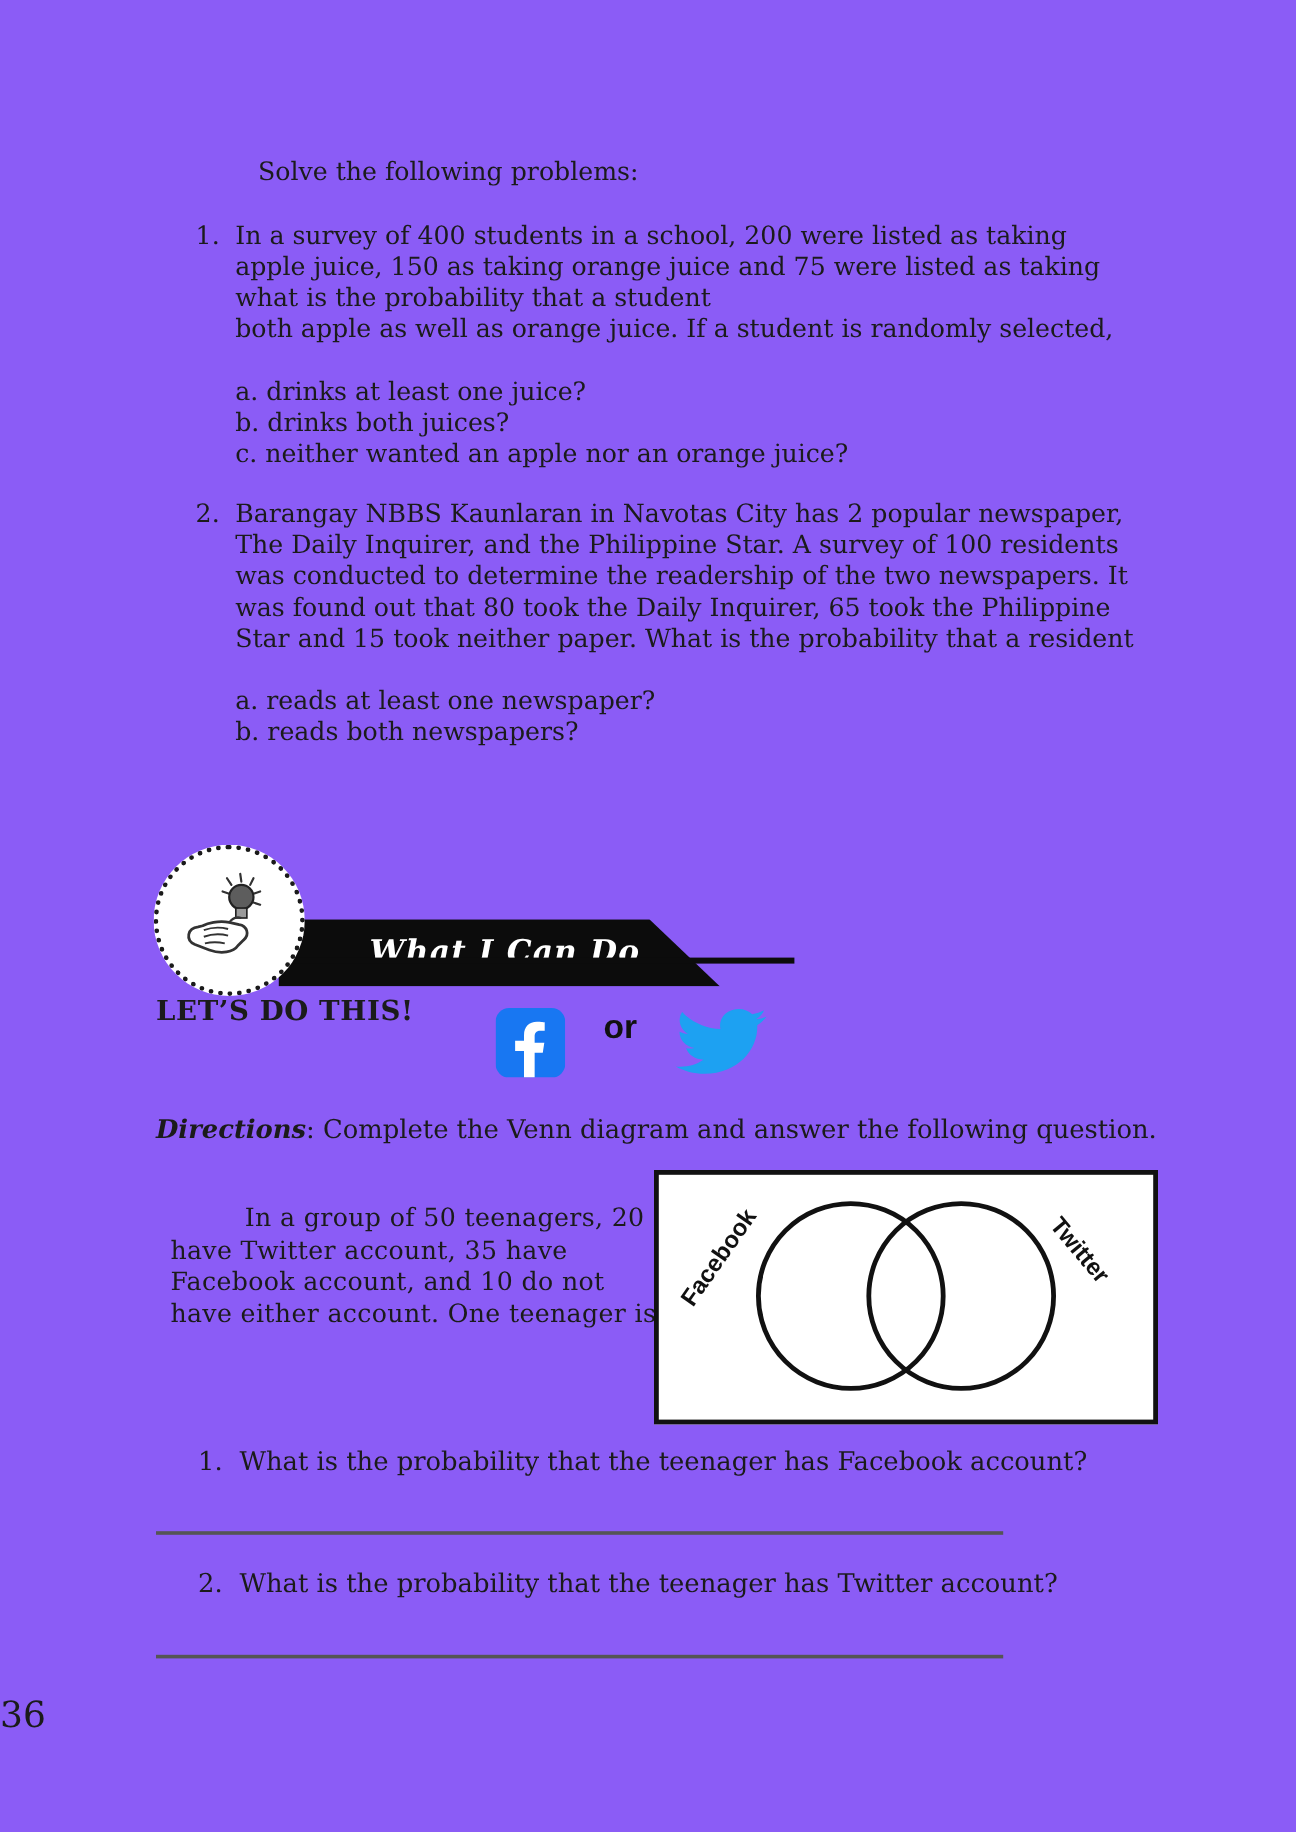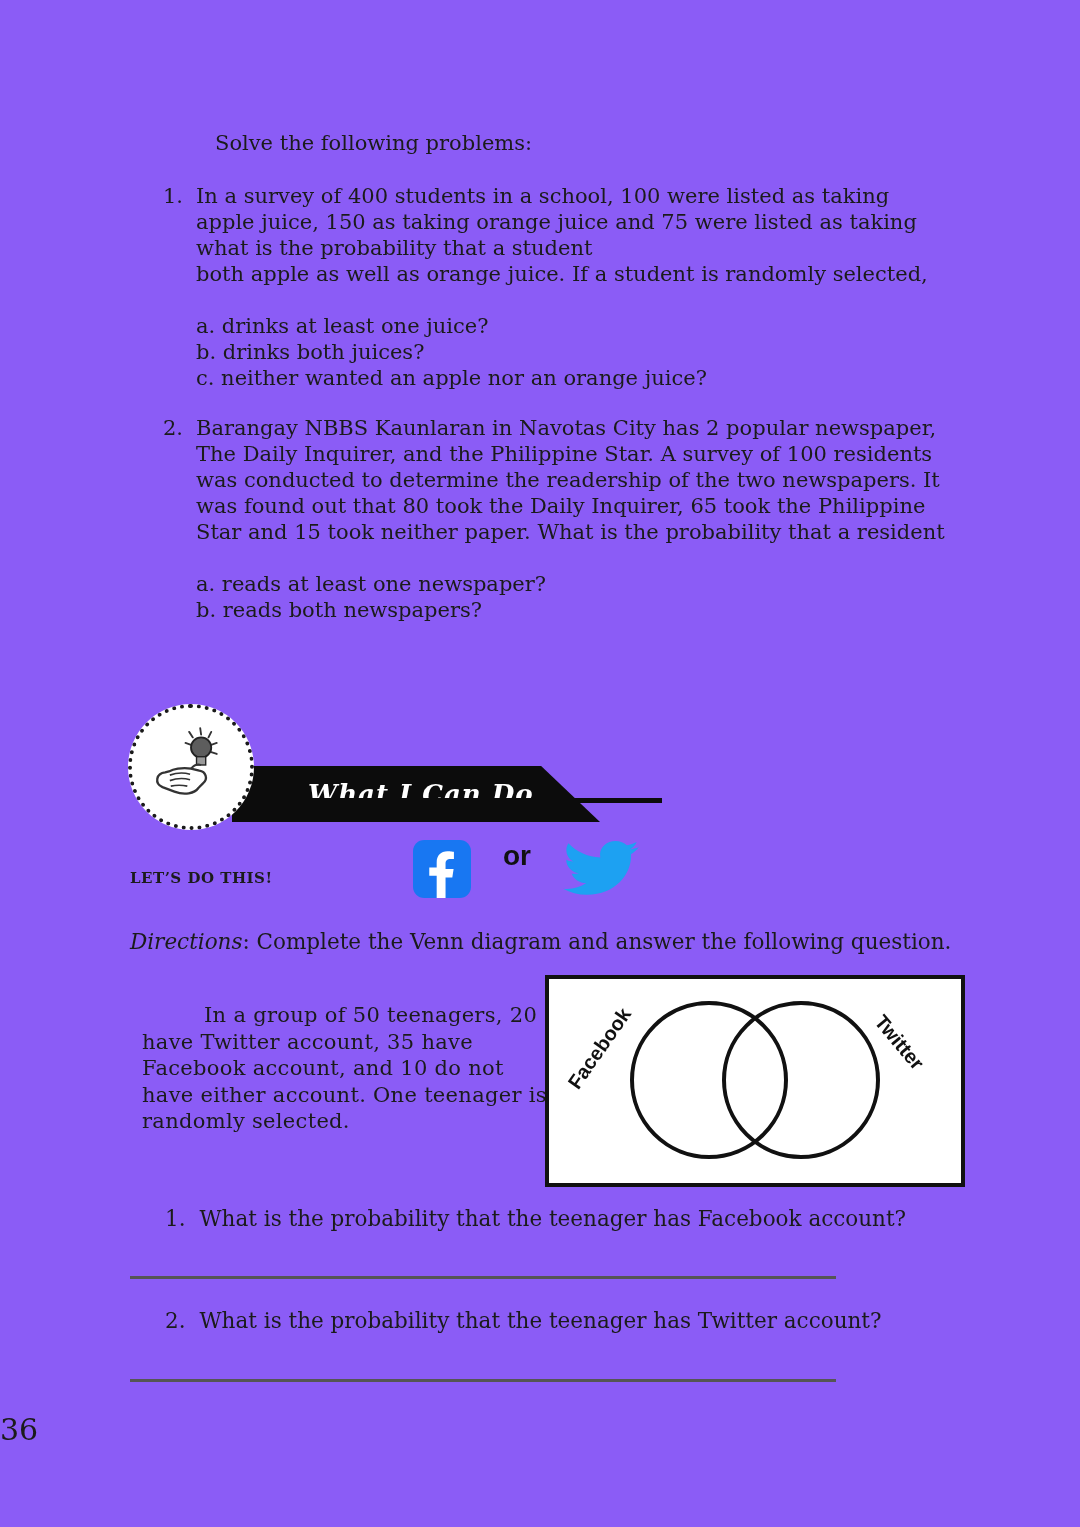--- a/index.html
+++ b/index.html
@@ -29,29 +29,29 @@
     padding-left:76px; color:#ffffff; font-style:italic; font-weight:bold;
     font-size:26px; letter-spacing:1px; white-space:nowrap;
   }
   .banner-underline { position:absolute; left:232px; top:798px; width:430px; height:5px; background:#0c0c0c; }
   .icon-circle {
     position:absolute; left:128px; top:704px; width:118px; height:118px;
     background:#ffffff; border:4px dotted #1a1a1a; border-radius:50%;
     display:flex; align-items:center; justify-content:center; z-index:2;
   }
 
-  .lets { position:absolute; left:130px; top:869px; font-weight:bold; font-size:15px; letter-spacing:0.5px; white-space:nowrap; }
+  .lets { position:absolute; left:130px; top:829px; font-weight:bold; font-size:23px; letter-spacing:0.5px; white-space:nowrap; }
 
   
   .logos { position:absolute; left:413px; top:840px; display:flex; align-items:flex-start; gap:32px; }
   .or-label { font-family:"Liberation Sans", sans-serif; font-weight:bold; font-size:28px; color:#111; }
 
   
   .directions { position:absolute; left:130px; top:929px; font-size:21.5px; white-space:nowrap; }
-  .directions .dlabel { font-weight:normal; font-style:italic; }
+  .directions .dlabel { font-weight:bold; font-style:italic; }
 
   
   .venn-par { position:absolute; left:130px; top:1002px; font-size:21px; line-height:26.5px; letter-spacing:0.3px;margin-left:12px; }
   .venn-par .first { padding-left:62px; }
 
   
   .venn-box { position:absolute; left:545px; top:975px; width:412px; height:204px; border:4px solid #111; background:#fff; }
   .vcircle { position:absolute; width:150px; height:150px; border:4px solid #111; border-radius:50%; background:transparent; }
   .vcircle.left { left:81px; top:22px; }
   .vcircle.right { left:173px; top:22px; }
@@ -72,21 +72,21 @@
 </head>
 <body>
 
 <div class="page">
 
   <div class="intro">Solve the following problems:</div>
 
   <div class="problem" id="problem-1">
     <div class="num">1.</div>
     <div>
-      <div class="line">In a survey of 400 students in a school, 100 were listed as taking</div>
+      <div class="line">In a survey of 400 students in a school, 200 were listed as taking</div>
       <div class="line">apple juice, 150 as taking orange juice and 75 were listed as taking</div>
       <div class="line">what is the probability that a student</div>
       <div class="line">both apple as well as orange juice. If a student is randomly selected,</div>
       <div class="spacer26"></div>
       <div class="line">a. drinks at least one juice?</div>
       <div class="line">b. drinks both juices?</div>
       <div class="line">c. neither wanted an apple nor an orange juice?</div>
     </div>
   </div>
 
@@ -147,21 +147,20 @@
 
   <div class="directions">
     <span class="dlabel">Directions</span><span>: Complete the Venn diagram and answer the following question.</span>
   </div>
 
   <div class="venn-par">
     <div class="line first">In a group of 50 teenagers, 20</div>
     <div class="line">have Twitter account, 35 have</div>
     <div class="line">Facebook account, and 10 do not</div>
     <div class="line">have either account. One teenager is</div>
-    <div class="line">randomly selected.</div>
   </div>
 
   <div class="venn-box">
     <div class="vcircle left"></div>
     <div class="vcircle right"></div>
     <div class="vlabel facebook">Facebook</div>
     <div class="vlabel twitter">Twitter</div>
   </div>
 
   <div class="question" id="question-1">

